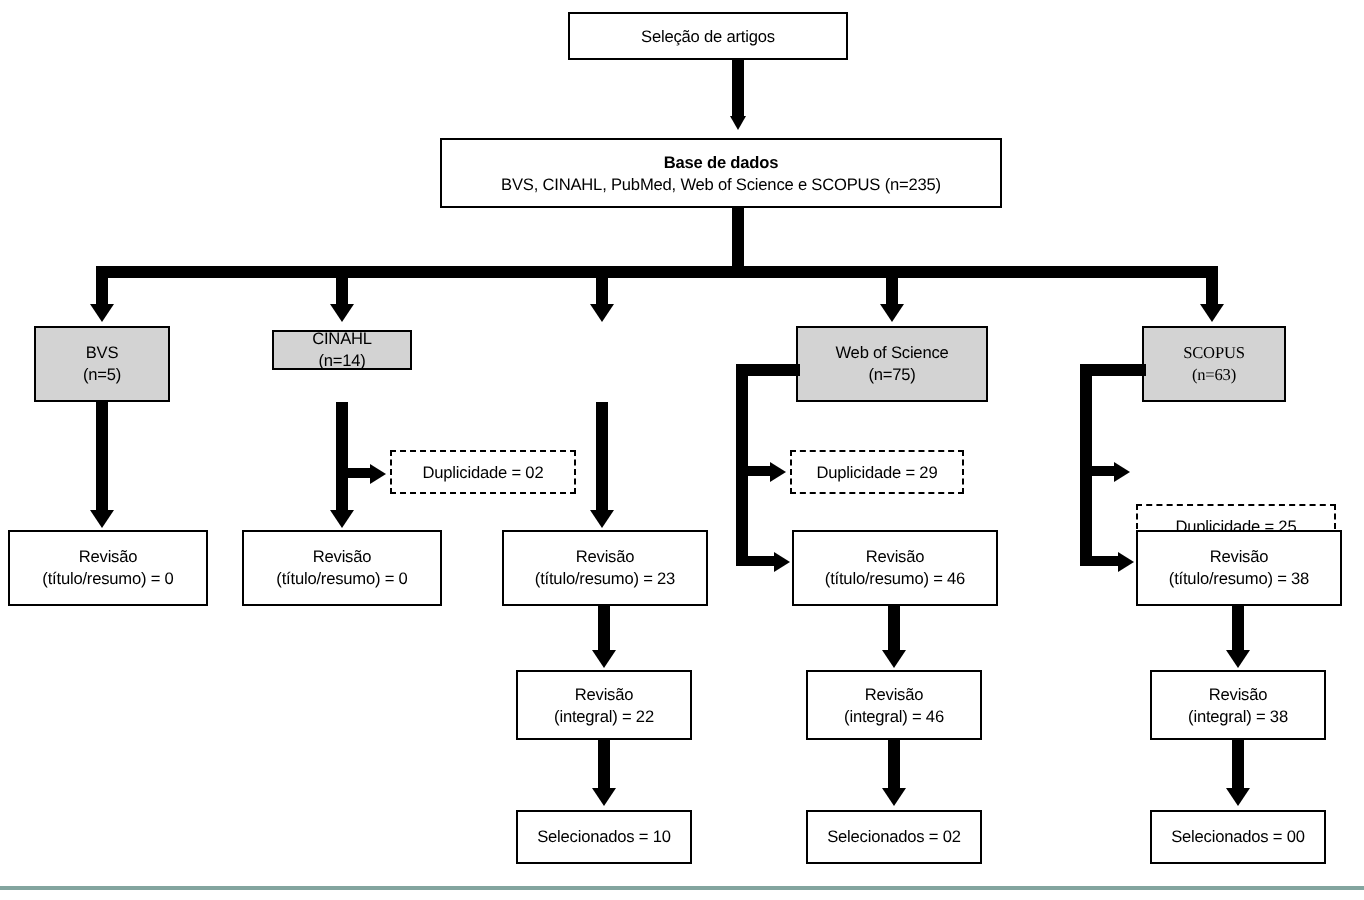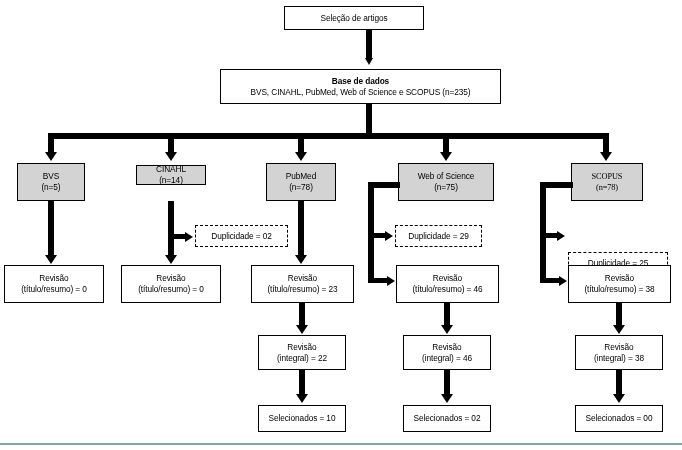--- a/index.html
+++ b/index.html
@@ -103,33 +103,29 @@
   <div class="box gray" style="left:17px;top:163px;width:68px;height:38px;">
     <span class="l1">BVS</span>
     <span class="l2">(n=5)</span>
   </div>
 
   <div class="box gray" style="left:136px;top:165px;width:70px;height:20px;">
     <span class="l1">CINAHL</span>
     <span class="l2">(n=14)</span>
   </div>
 
-  <div class="box gray" style="left:266px;top:163px;width:70px;height:38px;">
-    <span class="l1">PubMed</span>
-    <span class="l2">(n=78)</span>
-  </div>
 
   <div class="box gray" style="left:398px;top:163px;width:96px;height:38px;">
     <span class="l1">Web of Science</span>
     <span class="l2">(n=75)</span>
   </div>
 
   <div class="box gray" style="left:571px;top:163px;width:72px;height:38px;font-family:Liberation Serif, serif;">
     <span class="l1">SCOPUS</span>
-    <span class="l2">(n=78)</span>
+    <span class="l2">(n=63)</span>
   </div>
 
   <div class="vline" style="left:48px;top:201px;width:6px;height:57px;"></div>
   <div class="arrow-down" style="left:45px;top:255px;"></div>
 
   <div class="vline" style="left:168px;top:201px;width:6px;height:57px;"></div>
   <div class="arrow-down" style="left:165px;top:255px;"></div>
 
   <div class="hline" style="left:174px;top:234px;width:12px;height:5px;"></div>
   <div class="arrow-right" style="left:185px;top:231.5px;"></div>

